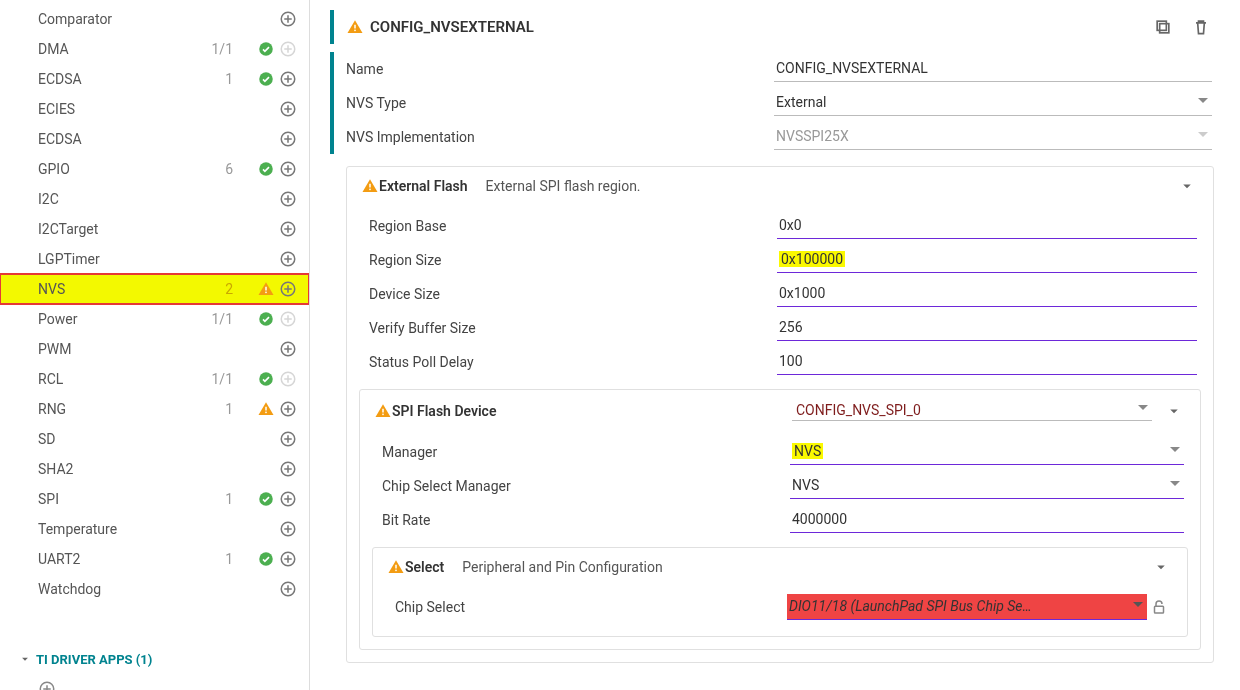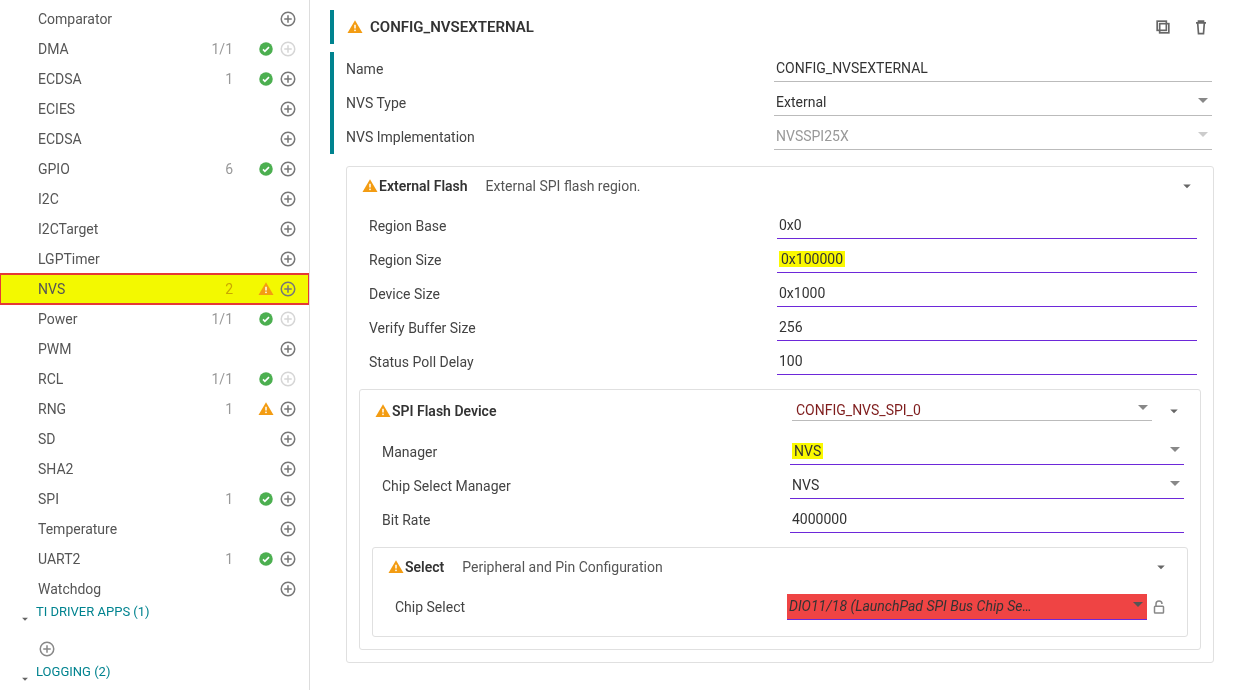--- a/index.html
+++ b/index.html
@@ -3,21 +3,21 @@
 <meta charset="utf-8">
 <style>
   * { box-sizing: border-box; margin: 0; padding: 0; }
   body { font-family: Roboto, "Segoe UI", Arial, sans-serif; font-size: 14px; color: #333; background: #fff; display: flex; height: 690px; width: 1240px; overflow: hidden; }
   .sidebar { width: 310px; border-right: 1px solid #ddd; overflow-y: auto; padding-top: 4px; position: relative; }
   .sidebar-item { display: flex; align-items: center; height: 30px; padding: 0 12px 0 38px; cursor: pointer; position: relative; }
   .sidebar-item .label { flex: 1; color: #555; }
   .sidebar-item .count { color: #999; margin-right: 24px; min-width: 20px; text-align: right; }
   .sidebar-item.hl { background: #f3f900; }
   .sidebar-item.hl-box { outline: 2px solid #e53935; outline-offset: -1px; }
-  .sidebar-group { display: flex; height: 30px; padding: 0 12px 0 18px; cursor: pointer; font-weight: 400; color: #00838f; font-size: 13px; }
+  .sidebar-group { display: flex; align-items: center; height: 30px; padding: 0 12px 0 18px; cursor: pointer; font-weight: 700; color: #00838f; font-size: 13px; margin-top: 40px; }
   .sidebar-group .chev { width: 14px; display: inline-flex; justify-content: center; margin-right: 4px; color: #666; }
   .icon-check, .icon-warn, .icon-add { width: 18px; height: 18px; display: inline-flex; align-items: center; justify-content: center; }
   .icon-check svg { width: 18px; height: 18px; }
   .icon-warn svg { width: 18px; height: 18px; }
   .icon-add svg { width: 18px; height: 18px; }
   .icon-add.disabled { opacity: 0.3; }
   .status-icons { display: flex; gap: 4px; align-items: center; }
 
   .main { flex: 1; display: flex; flex-direction: column; overflow-y: auto; padding: 10px 16px 0 0; }
   .header-row { display: flex; align-items: center; padding: 6px 12px; border-left: 4px solid #00838f; margin-left: 20px; }

